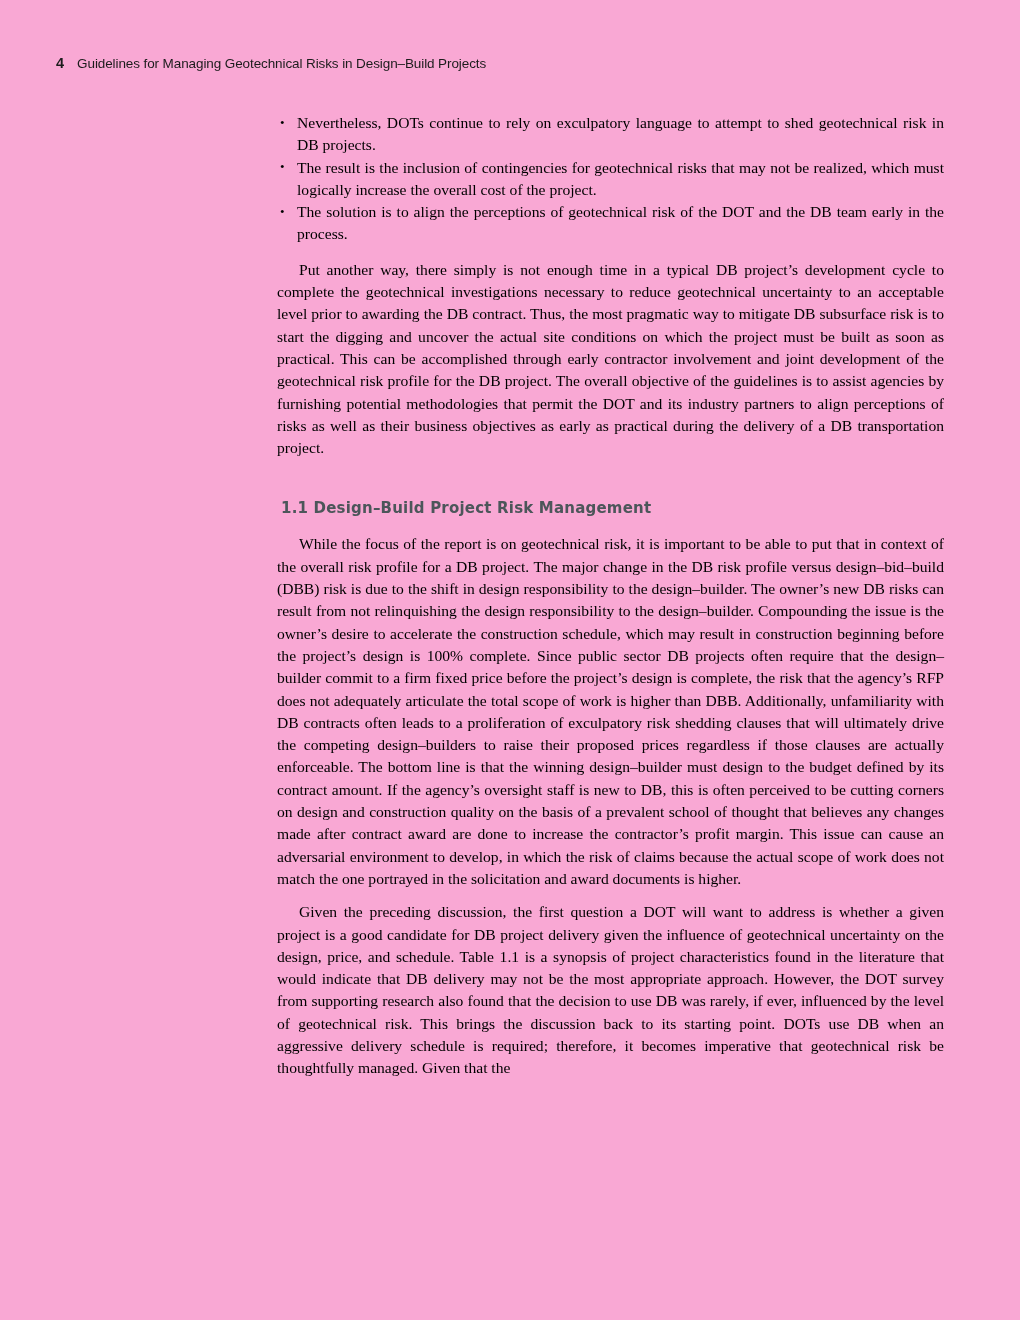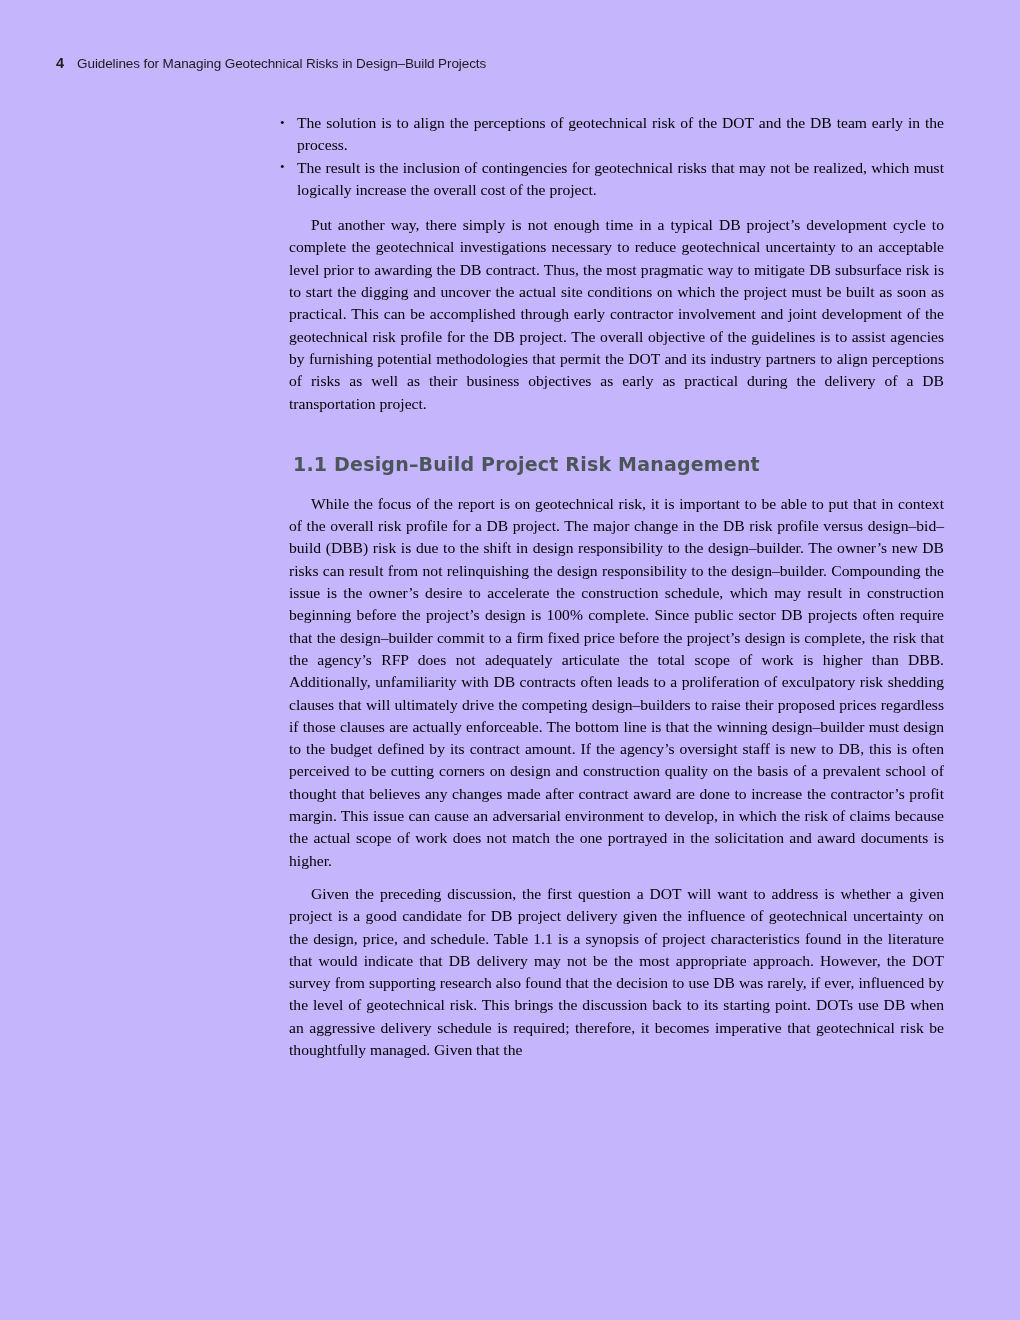--- a/index.html
+++ b/index.html
@@ -15,21 +15,21 @@
     font-family: "Liberation Serif", "DejaVu Serif", serif;
     color: #000000;
     overflow: hidden;
   }
 
   .page {
     position: absolute;
     inset: 0;
     width: 1020px;
     height: 1320px;
-    background: #c4b5fd;
+    background: #f9a8d4;
   }
 
   
   .running-head {
     position: absolute;
     top: 54px;
     left: 56px;
     right: 56px;
     font-family: "Liberation Sans", "DejaVu Sans", sans-serif;
     font-size: 13.5px;
@@ -86,29 +86,28 @@
   p.body {
     margin: 0;
     font-size: 15.6px;
     line-height: 22.3px;
     text-align: justify;
     text-justify: inter-word;
     hyphens: none;
   }
   p.body.indent {
     text-indent: 22px;
-    margin-left: 12px;
   }
   p.gap-after-list { margin-top: 13px; }
 
   
   h2.section-heading {
-    margin: 16px;
+    margin: 4px;
     font-family: "DejaVu Sans", "Liberation Sans", sans-serif;
-    font-size: 19px;
+    font-size: 15px;
     font-weight: 700;
     color: #4c565a;
     letter-spacing: 0.2px;
     line-height: 26px;
   }
   .heading-block {
     margin-top: 36px;
     margin-bottom: 12px;
   }
 
@@ -119,22 +118,23 @@
 
 <div class="page">
 
   <div class="running-head">
     <span class="folio">4</span><span class="rh-title">Guidelines for Managing Geotechnical Risks in Design–Build Projects</span>
   </div>
 
   <div class="column">
 
     <ul class="bullets">
+      <li>Nevertheless, DOTs continue to rely on exculpatory language to attempt to shed geotechnical risk in DB projects.</li>
+      <li>The result is the inclusion of contingencies for geotechnical risks that may not be realized, which must logically increase the overall cost of the project.</li>
       <li>The solution is to align the perceptions of geotechnical risk of the DOT and the DB team early in the process.</li>
-      <li>The result is the inclusion of contingencies for geotechnical risks that may not be realized, which must logically increase the overall cost of the project.</li>
     </ul>
 
     <p class="body indent gap-after-list">Put another way, there simply is not enough time in a typical DB project’s development cycle to complete the geotechnical investigations necessary to reduce geotechnical uncertainty to an acceptable level prior to awarding the DB contract. Thus, the most pragmatic way to mitigate DB subsurface risk is to start the digging and uncover the actual site conditions on which the project must be built as soon as practical. This can be accomplished through early contractor involvement and joint development of the geotechnical risk profile for the DB project. The overall objective of the guidelines is to assist agencies by furnishing potential methodologies that permit the DOT and its industry partners to align perceptions of risks as well as their business objectives as early as practical during the delivery of a DB transportation project.</p>
 
     <div class="heading-block">
       <h2 class="section-heading">1.1 Design–Build Project Risk Management</h2>
     </div>
 
     <p class="body indent">While the focus of the report is on geotechnical risk, it is important to be able to put that in context of the overall risk profile for a DB project. The major change in the DB risk profile versus design–bid–build (DBB) risk is due to the shift in design responsibility to the design–builder. The owner’s new DB risks can result from not relinquishing the design responsibility to the design–builder. Compounding the issue is the owner’s desire to accelerate the construction schedule, which may result in construction beginning before the project’s design is 100% complete. Since public sector DB projects often require that the design–builder commit to a firm fixed price before the project’s design is complete, the risk that the agency’s RFP does not adequately articulate the total scope of work is higher than DBB. Additionally, unfamiliarity with DB contracts often leads to a proliferation of exculpatory risk shedding clauses that will ultimately drive the competing design–builders to raise their proposed prices regardless if those clauses are actually enforceable. The bottom line is that the winning design–builder must design to the budget defined by its contract amount. If the agency’s oversight staff is new to DB, this is often perceived to be cutting corners on design and construction quality on the basis of a prevalent school of thought that believes any changes made after contract award are done to increase the contractor’s profit margin. This issue can cause an adversarial environment to develop, in which the risk of claims because the actual scope of work does not match the one portrayed in the solicitation and award documents is higher.</p>
 

